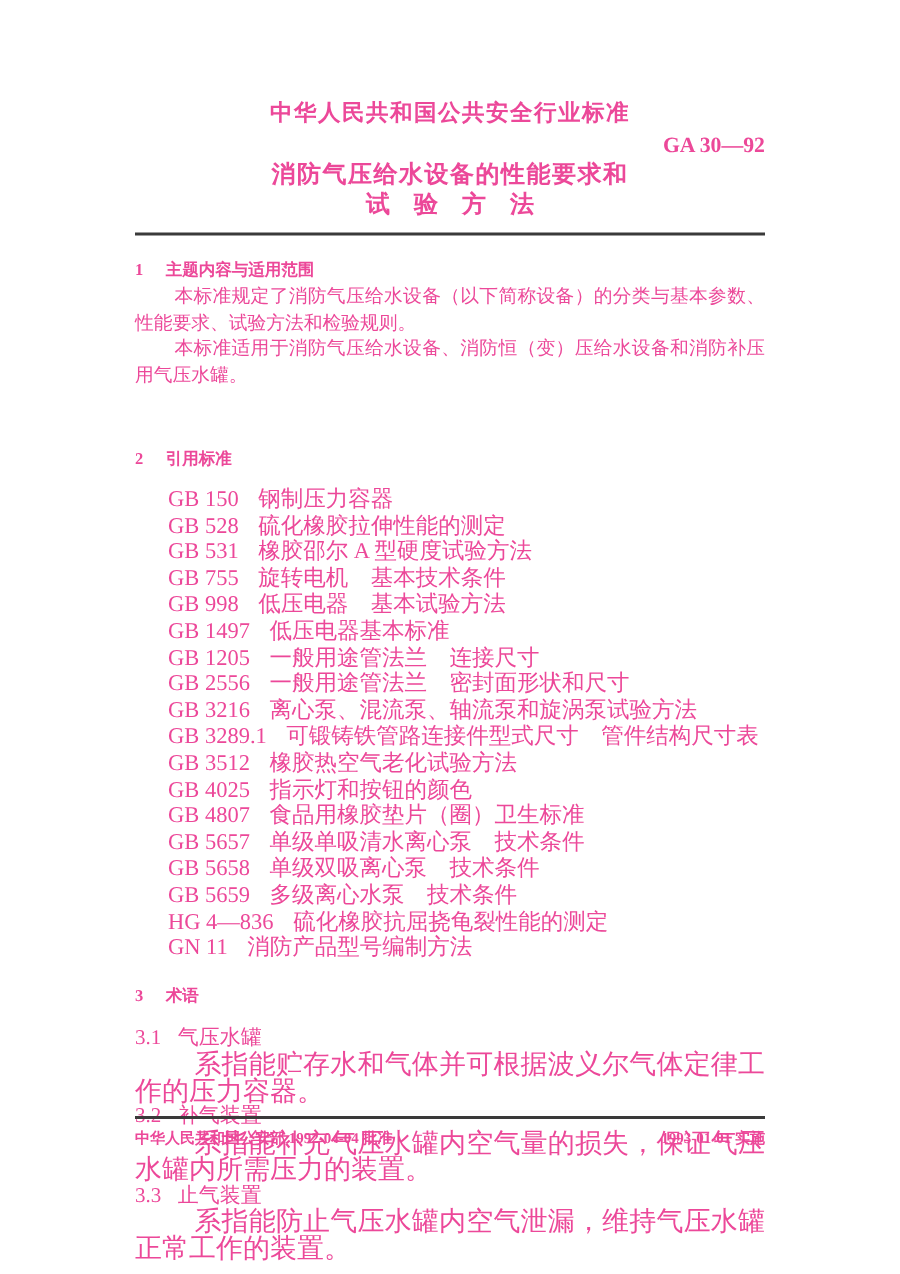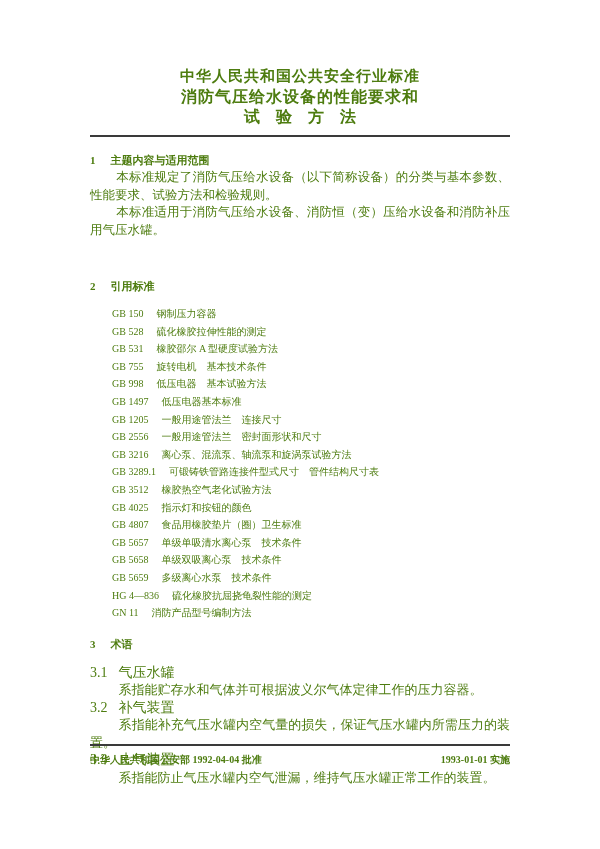--- a/index.html
+++ b/index.html
@@ -6,21 +6,21 @@
     margin: 0;
     padding: 0;
     background: #ffffff;
   }
   .page {
     position: relative;
     width: 600px;
     height: 849px;
     background: #ffffff;
     font-family: "Liberation Serif", "DejaVu Serif", serif;
-    color: #4d7c0f;
+    color: #ec4899;
     overflow: hidden;
   }
   .content {
     position: absolute;
     left: 90px;
     width: 420px;
     top: 0;
   }
   .std-class {
     padding-top: 67px;
@@ -75,21 +75,21 @@
     line-height: 17.5px;
     text-indent: 2.1em;
     text-align: justify;
   }
   .sec-heading.sec2 { margin-top: 38px; }
   .ref-list {
     margin-top: 10px;
     margin-left: 22px;
   }
   .ref-row {
-    font-size: 10px;
+    font-size: 15px;
     line-height: 17.6px;
     white-space: nowrap;
   }
   .ref-code {
     display: inline-block;
     margin-right: 13px;
   }
   .sec-heading.sec3 { margin-top: 13px; }
   .terms {
     margin-top: 11px;
@@ -97,21 +97,21 @@
   .term-row {
     font-size: 14px;
     line-height: 17.5px;
   }
   .term-num {
     display: inline-block;
     margin-right: 11px;
   }
   .term-def {
     margin: 0;
-    font-size: 13px;
+    font-size: 18px;
     line-height: 17.5px;
     text-indent: 2.2em;
     text-align: justify;
   }
   .footer {
     position: absolute;
     left: 90px;
     width: 420px;
     top: 744px;
     border-top: 2px solid #3a3a3a;
@@ -124,20 +124,21 @@
   }
 </style>
 </head>
 <body>
 
 <div class="page">
   <div class="content">
 
     <div class="std-class">中华人民共和国公共安全行业标准</div>
 
+    <div class="std-code">GA 30—92</div>
 
     <div class="doc-title-1">消防气压给水设备的性能要求和</div>
 
     <div class="doc-title-2">试　验　方　法</div>
 
     <hr class="rule">
 
     <div class="sec-heading sec1">
       <span class="sec-num">1</span><span>主题内容与适用范围</span>
     </div>

